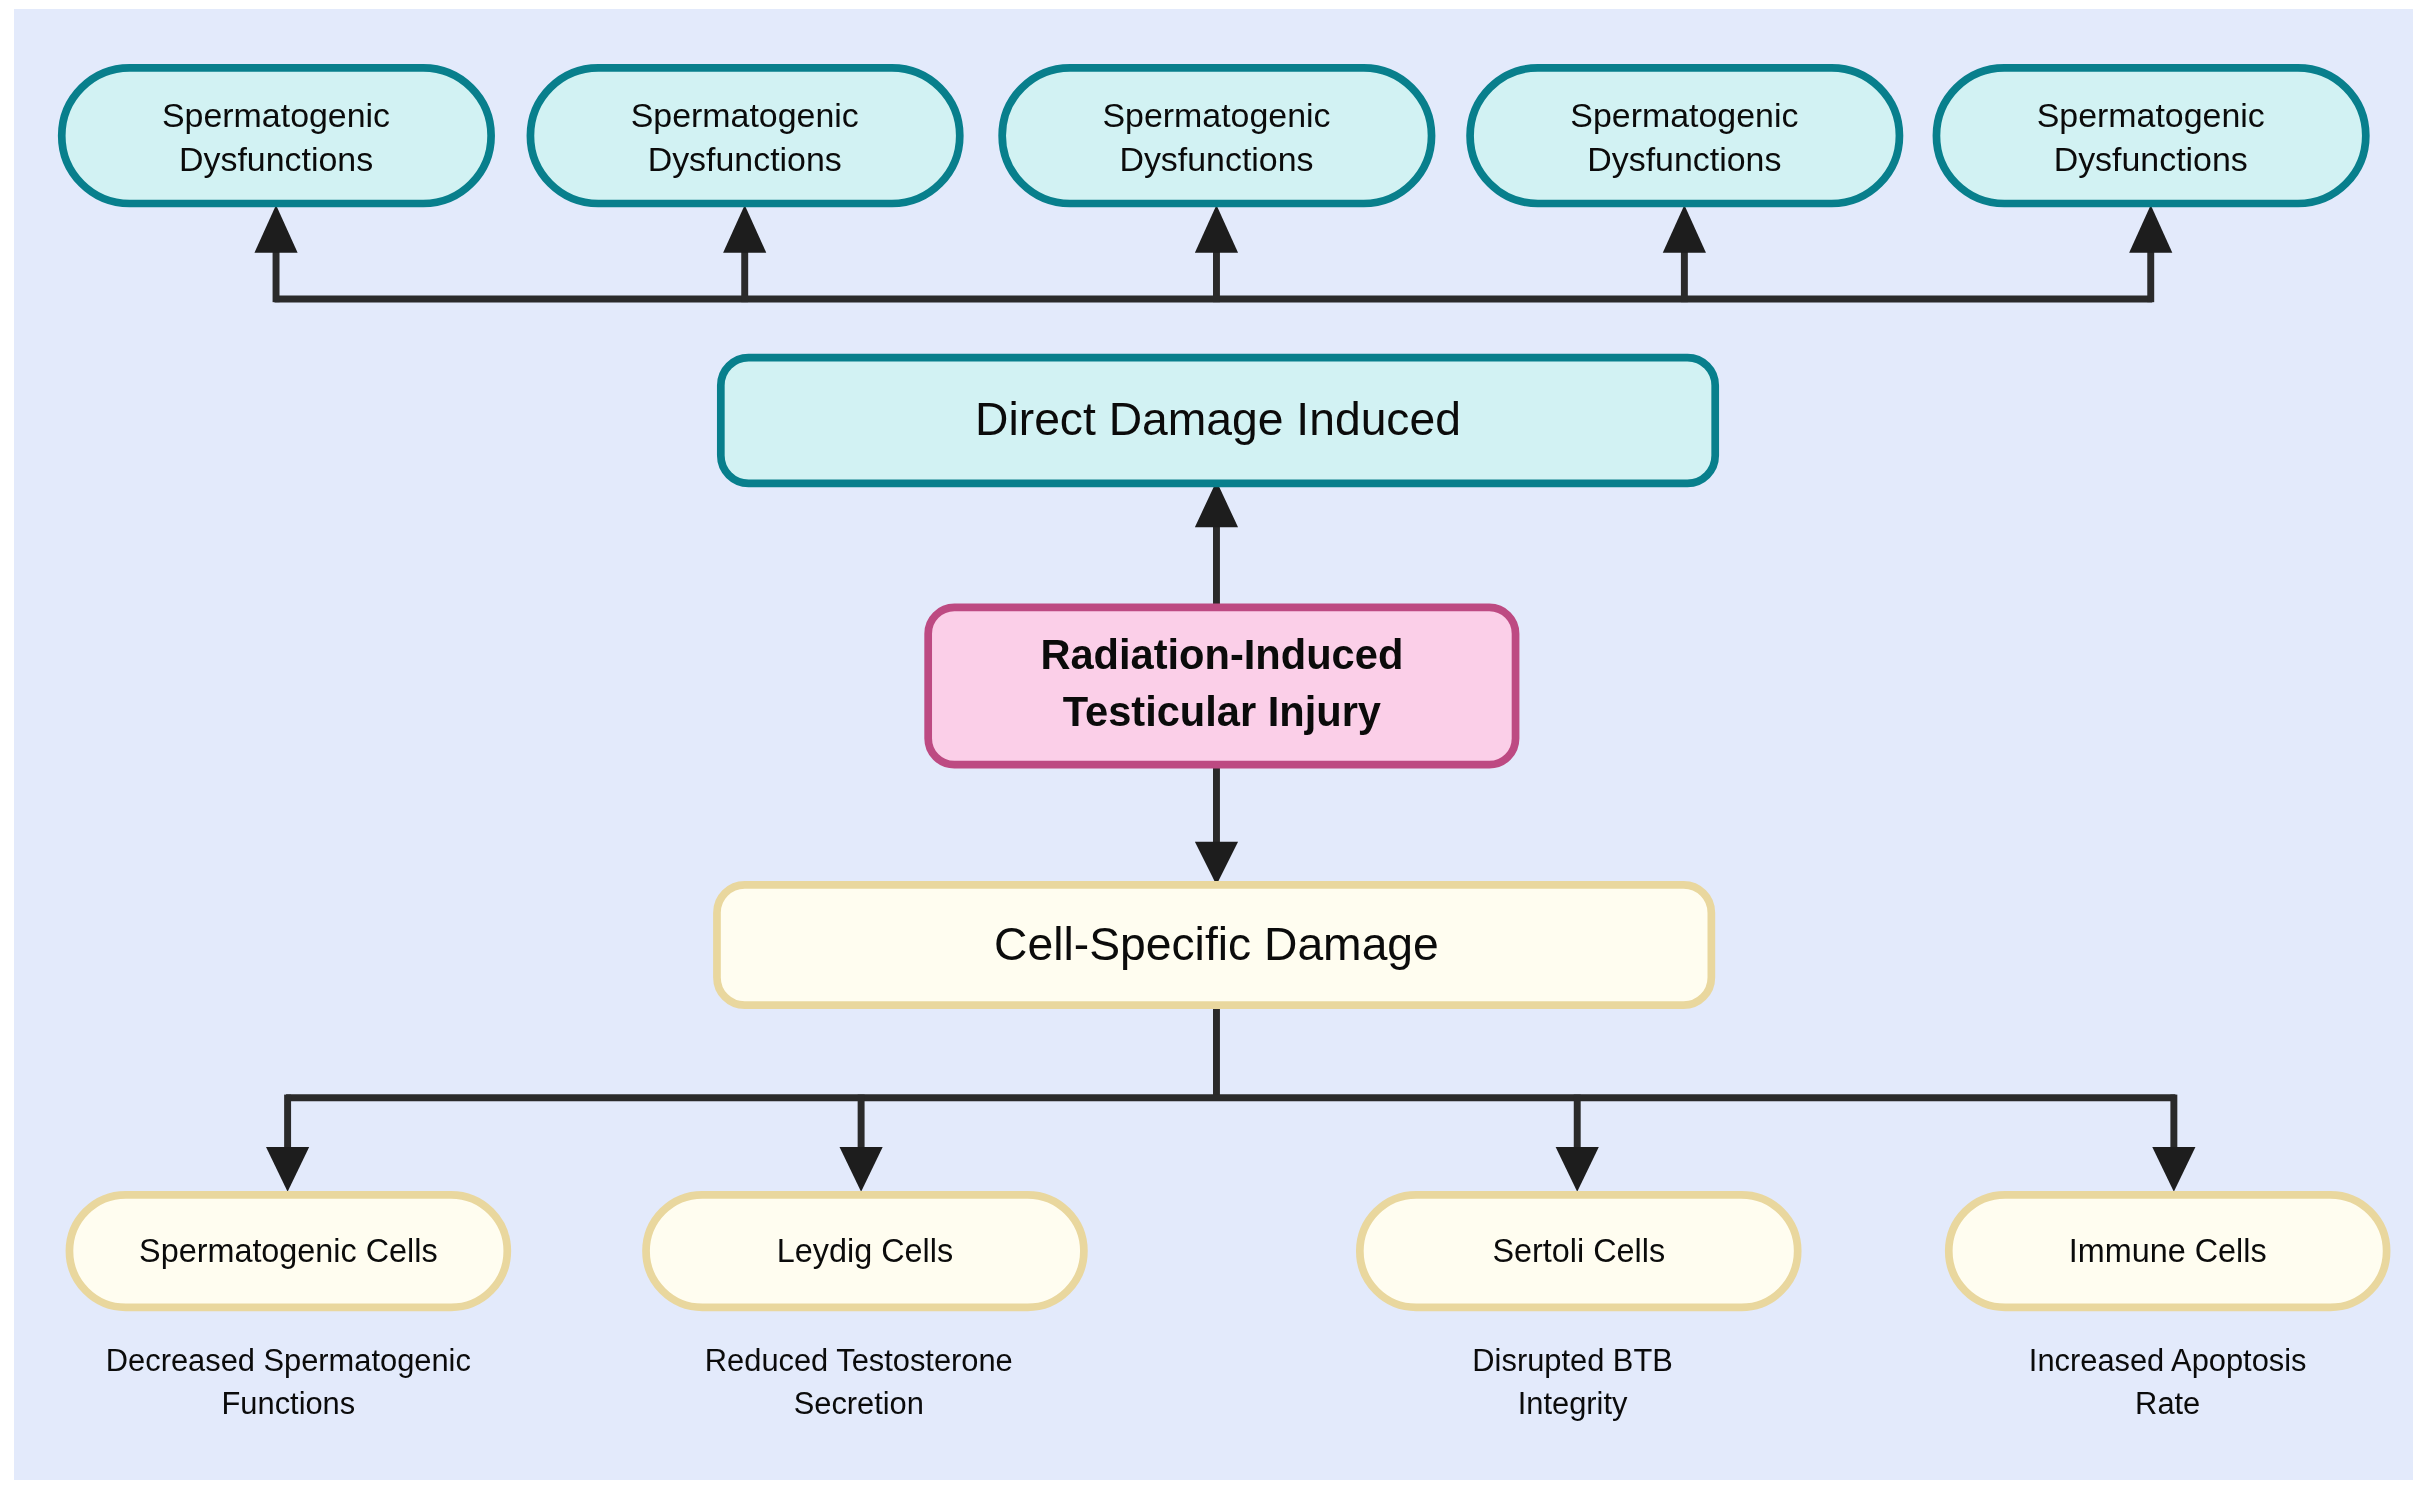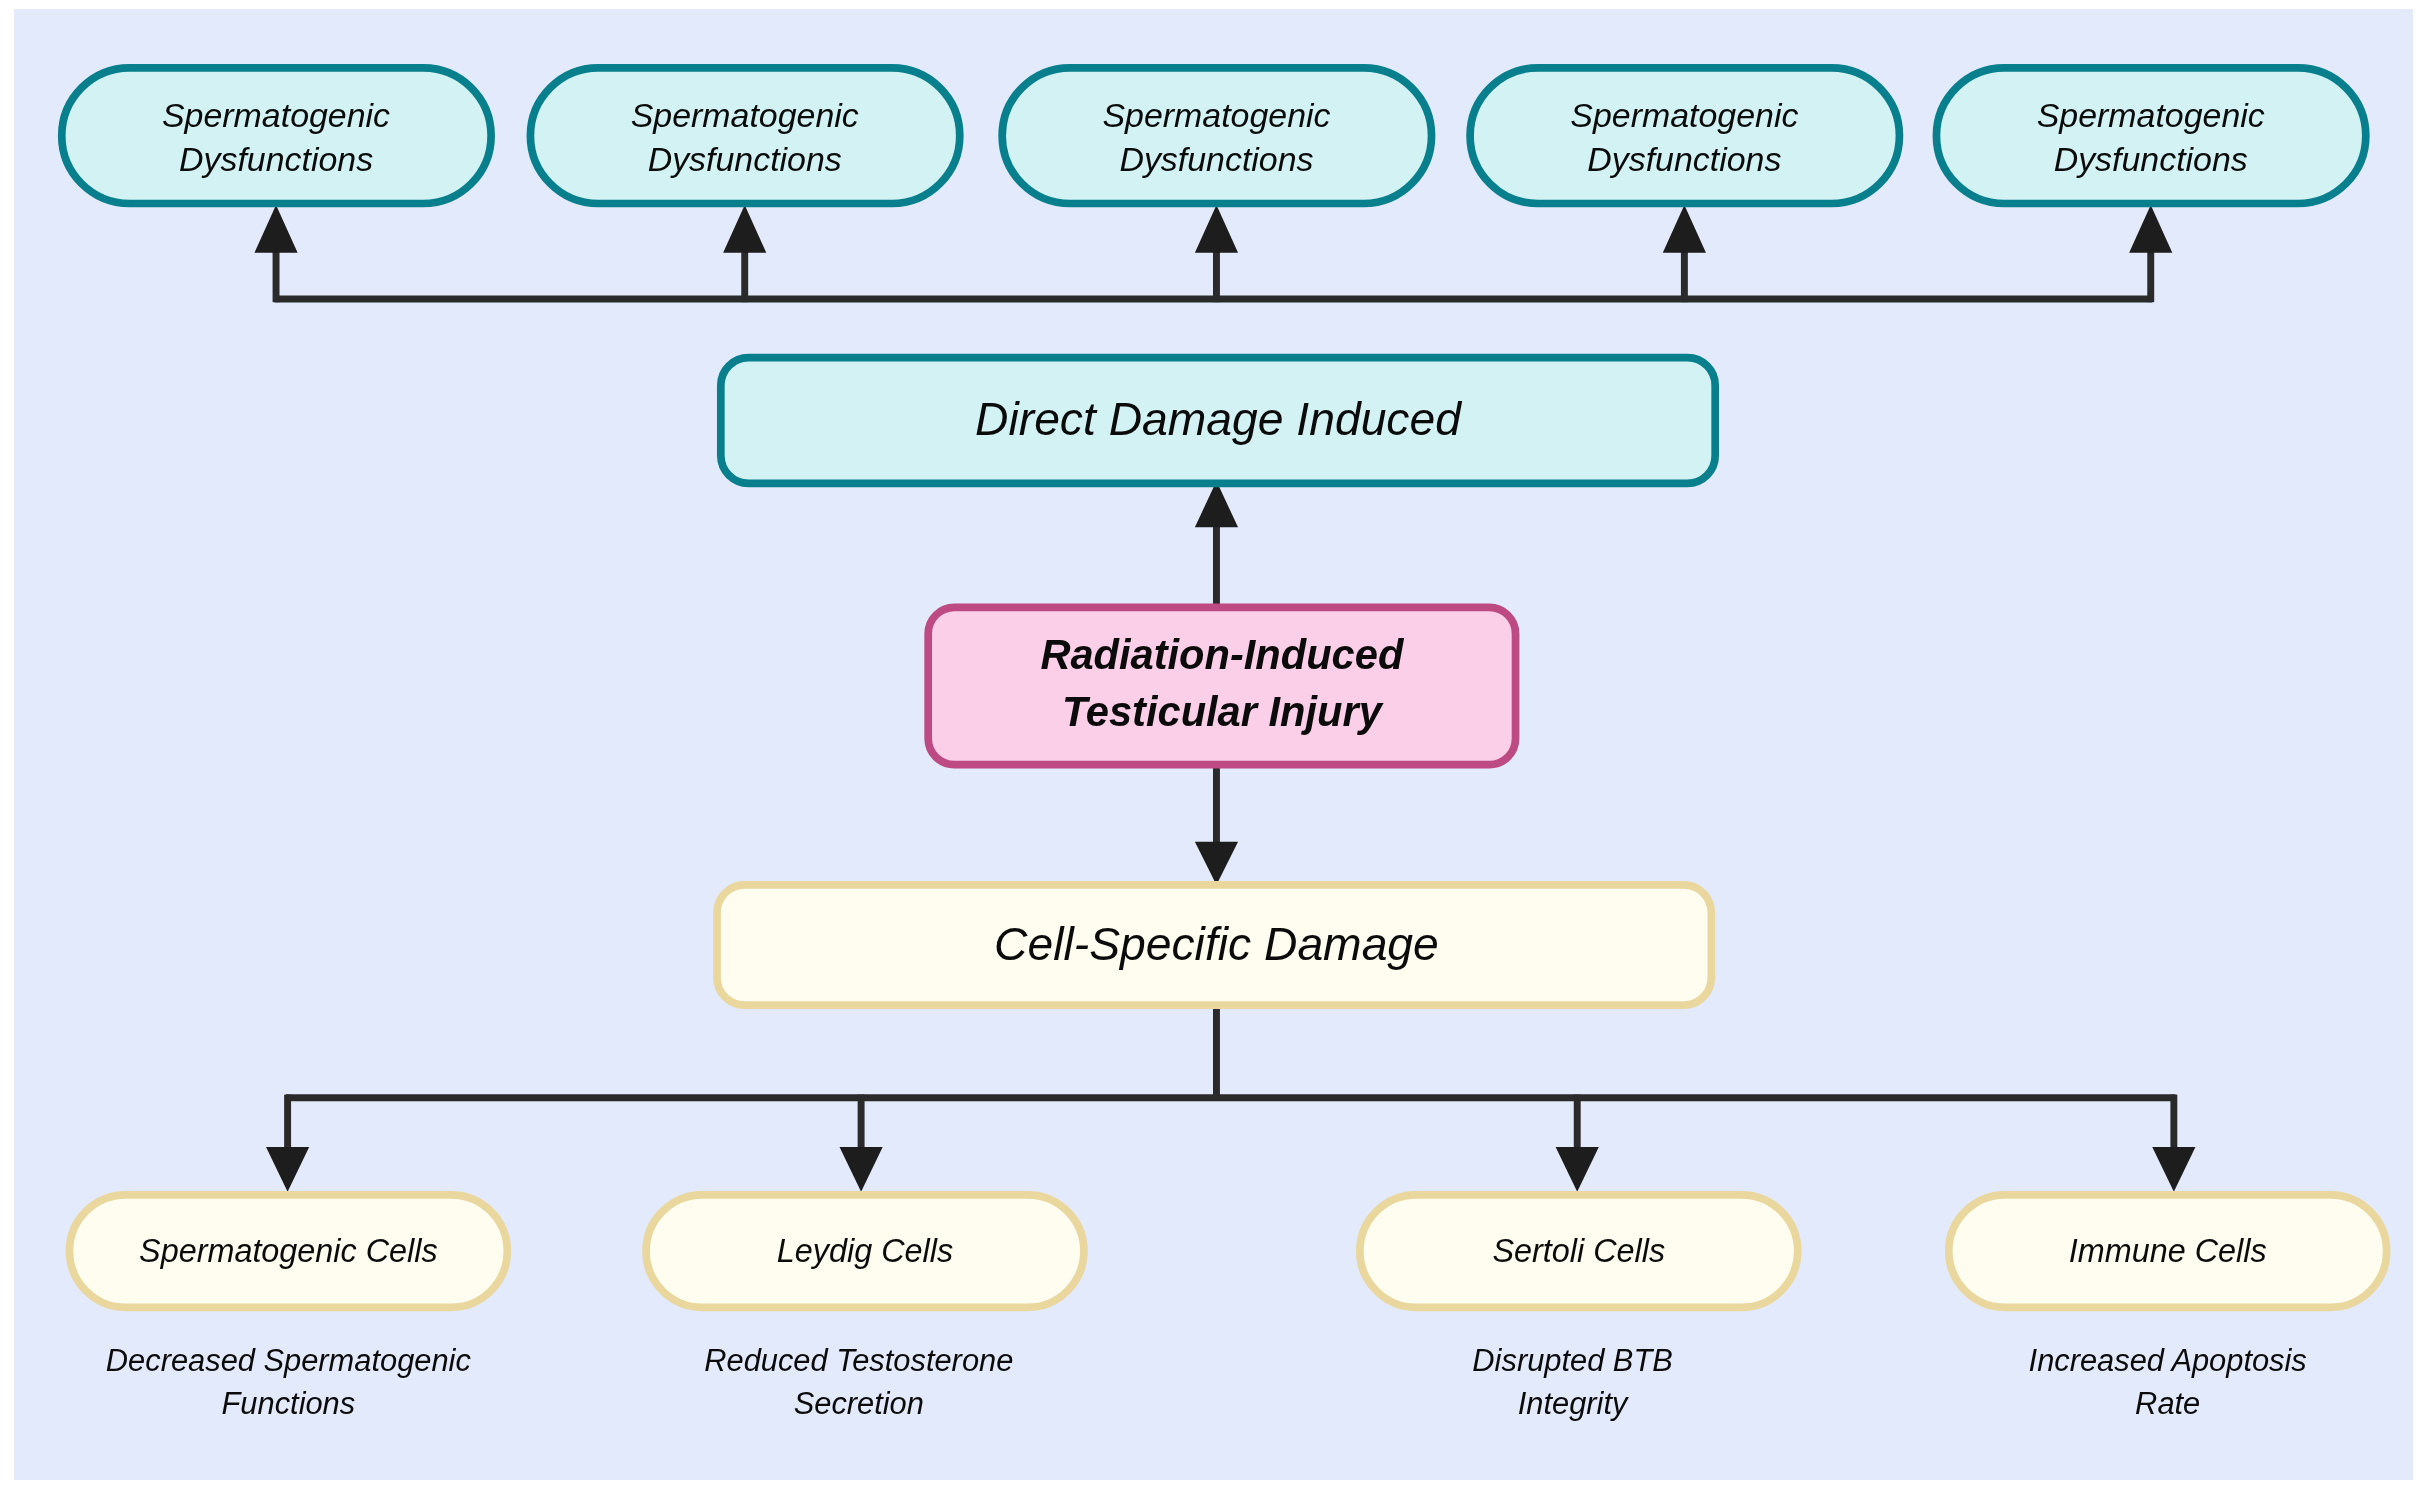--- a/index.html
+++ b/index.html
@@ -10,21 +10,20 @@
   body {
     width: 2426px;
     height: 1507px;
     font-family: "Liberation Sans", sans-serif;
     overflow: hidden;
   }
   #diagram-root {
     position: relative;
     width: 2426px;
     height: 1410px;
-    font-style: italic;
   }
   #canvas {
     position: absolute;
     left: 14px;
     top: 9.2px;
     width: 2399px;
     height: 1471px;
     background: #e3eafb;
   }
   svg#flow {

